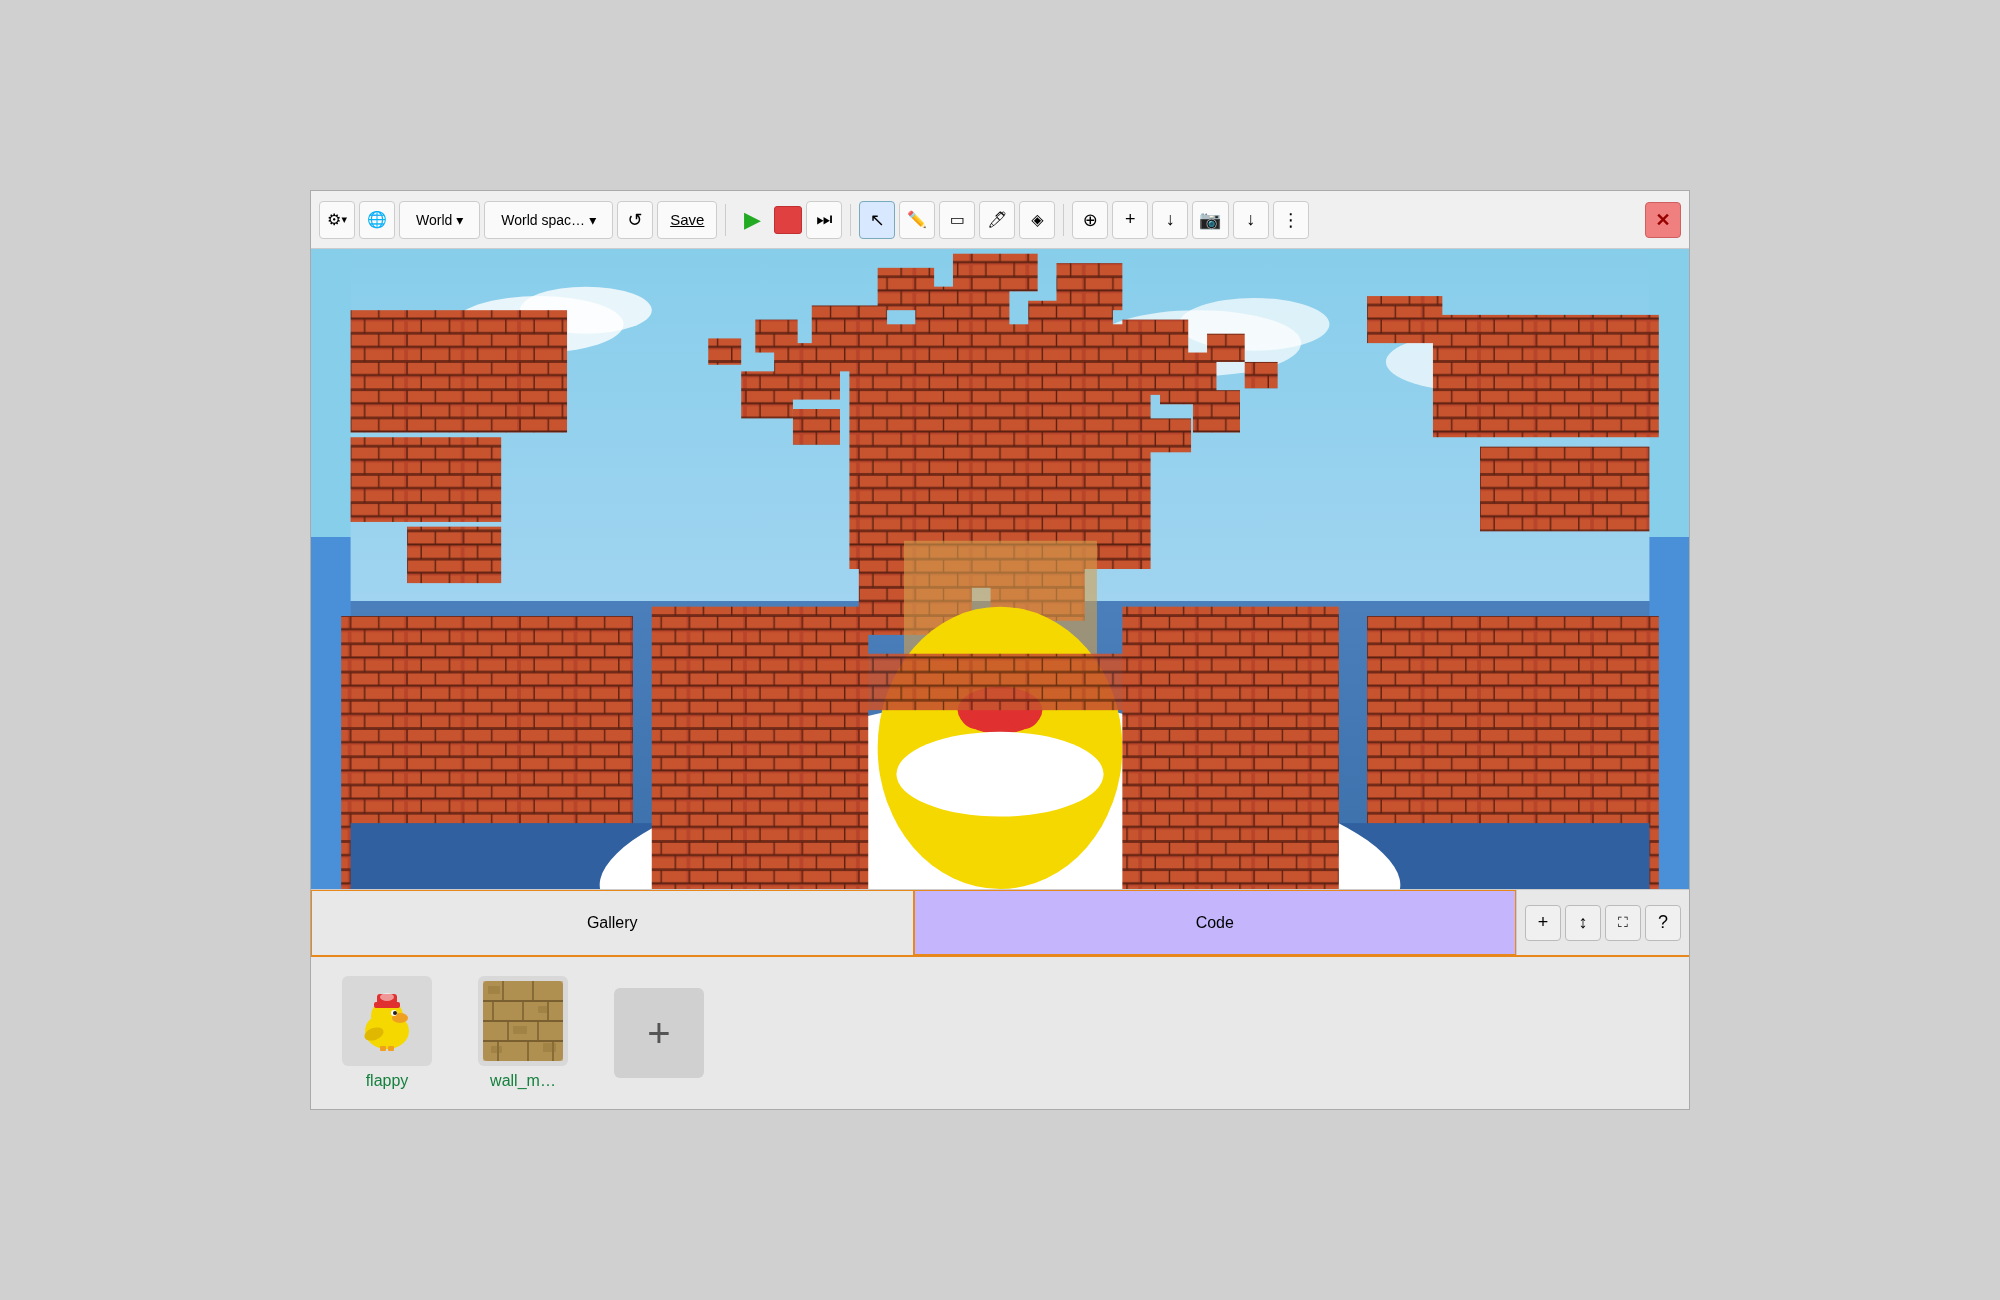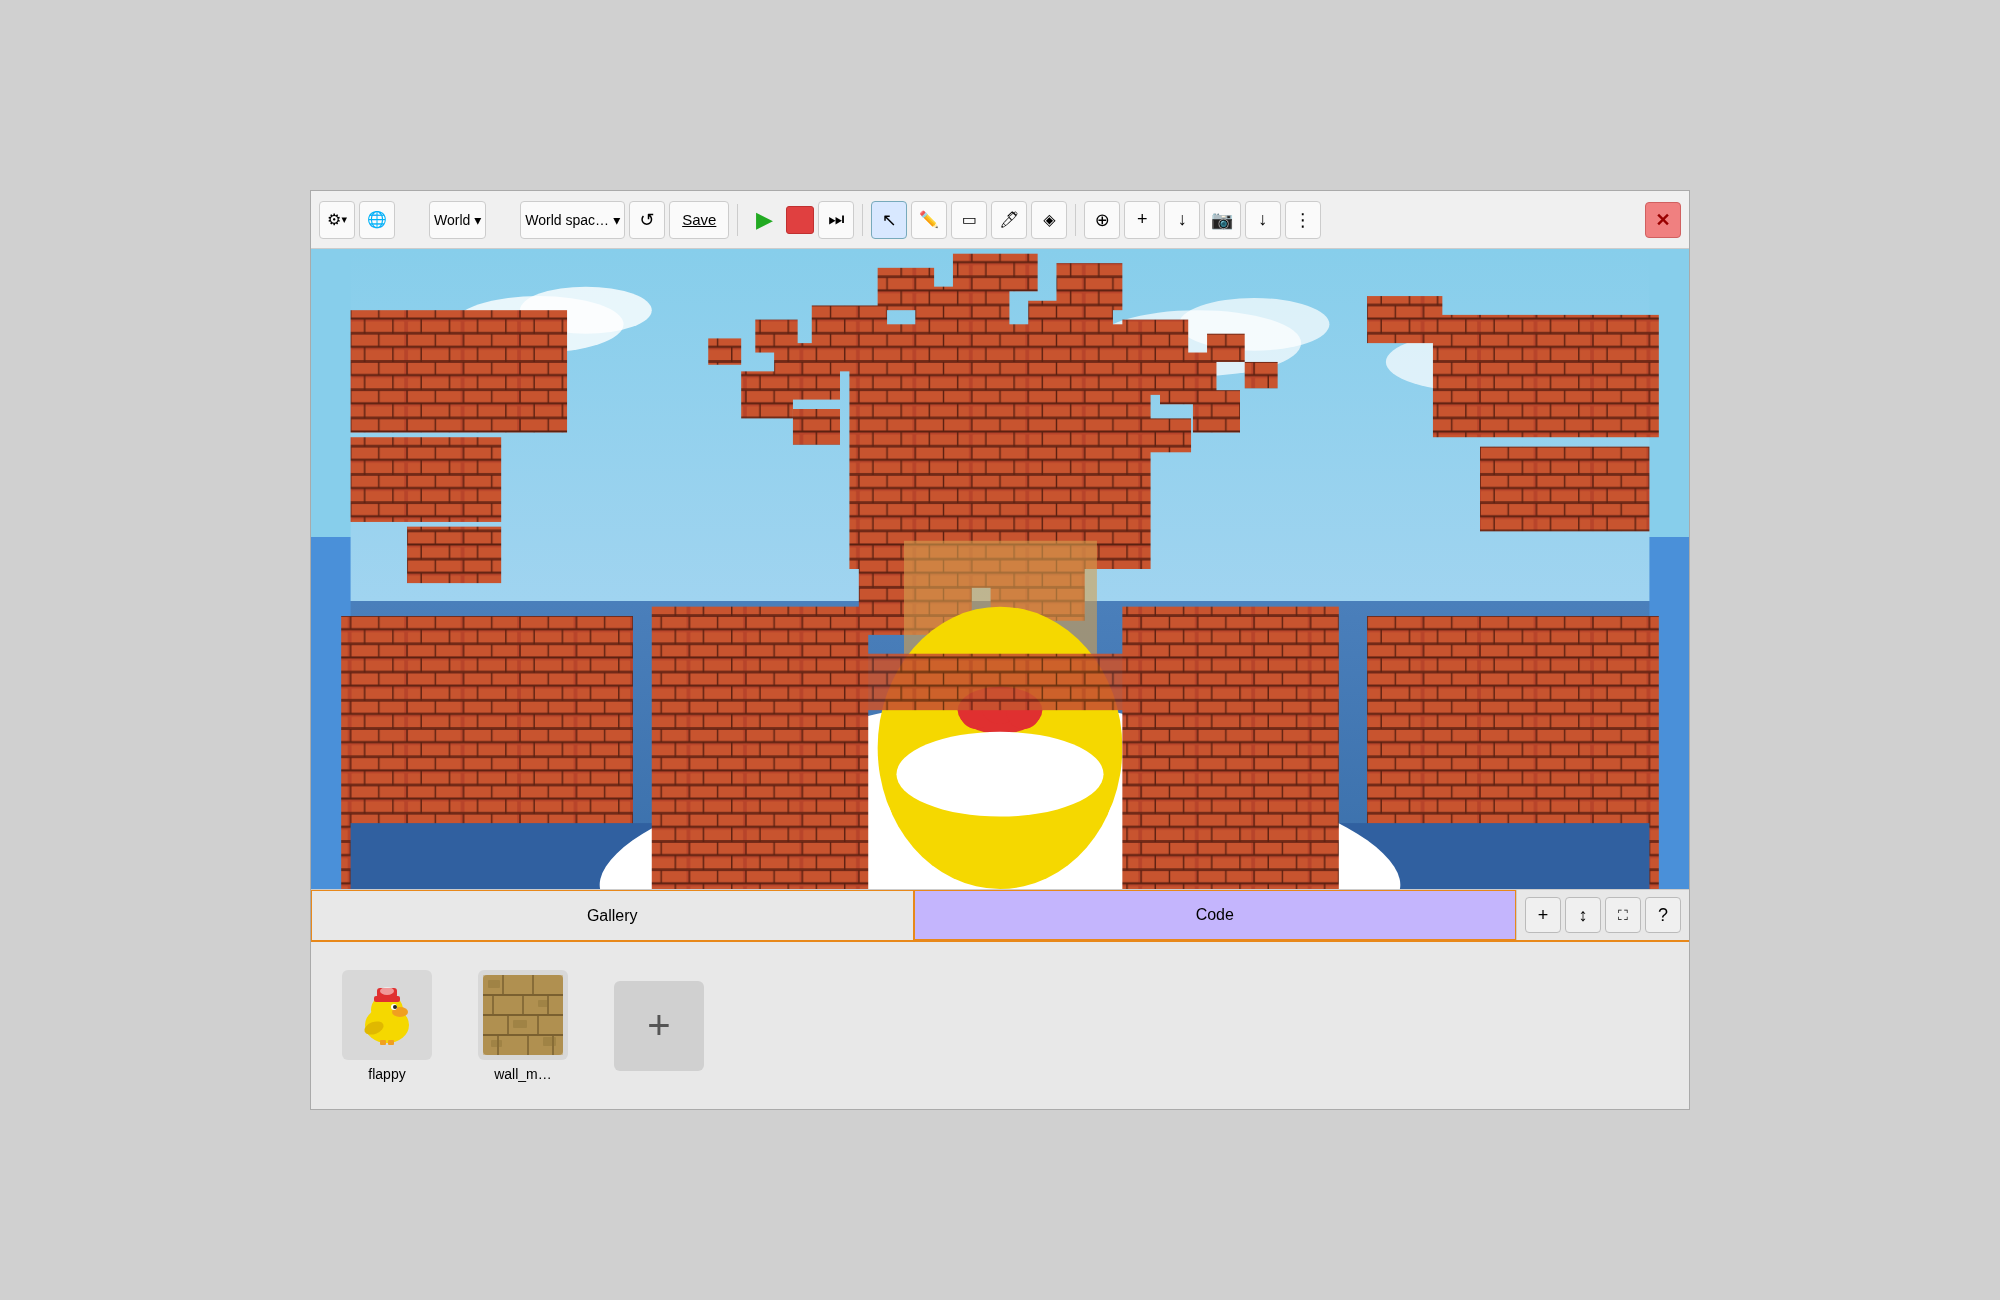--- a/index.html
+++ b/index.html
@@ -53,24 +53,23 @@
       margin: 0 4px;
     }
     .toolbar-dropdown {
       height: 38px;
       border: 1px solid #ccc;
       border-radius: 4px;
       background: #fafafa;
       cursor: pointer;
       display: flex;
       align-items: center;
-      padding: 0 4px;
+      padding: 0 16px;
       gap: 4px;
       font-size: 14px;
-      margin-left: 30px;
     }
     .toolbar-btn.play-btn {
       background: transparent;
       border: none;
       font-size: 20px;
       color: #22aa22;
     }
     .toolbar-btn.stop-btn {
       background: #e04040;
       border: 1px solid #c03030;
@@ -111,21 +110,21 @@
     #bottom-panel {
       height: 220px;
       background: #e8e8e8;
       border-top: 1px solid #ccc;
       display: flex;
       flex-direction: column;
       flex-shrink: 0;
     }
     #tab-bar {
       display: flex;
-      height: 52px;
+      height: 67px;
       border-bottom: 2px solid #e8881a;
       position: relative;
     }
     .tab {
       flex: 1;
       display: flex;
       align-items: center;
       justify-content: center;
       font-size: 16px;
       cursor: pointer;
@@ -177,22 +176,22 @@
       width: 90px;
       height: 90px;
       background: #d8d8d8;
       border-radius: 6px;
       display: flex;
       align-items: center;
       justify-content: center;
       overflow: hidden;
     }
     .sprite-label {
-      font-size: 14px;
-      color: #000000;
+      font-size: 16px;
+      color: #15803d;
     }
     .sprite-add {
       width: 90px;
       height: 90px;
       background: #d0d0d0;
       border-radius: 6px;
       display: flex;
       align-items: center;
       justify-content: center;
       font-size: 40px;

